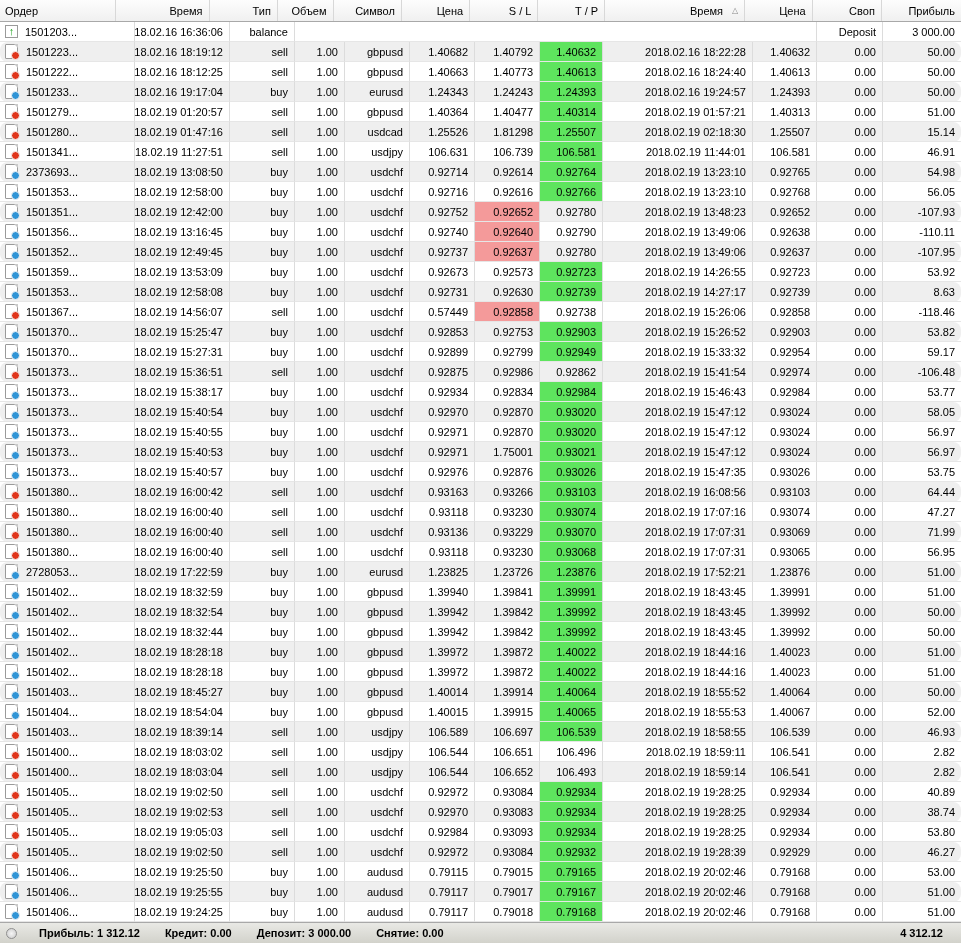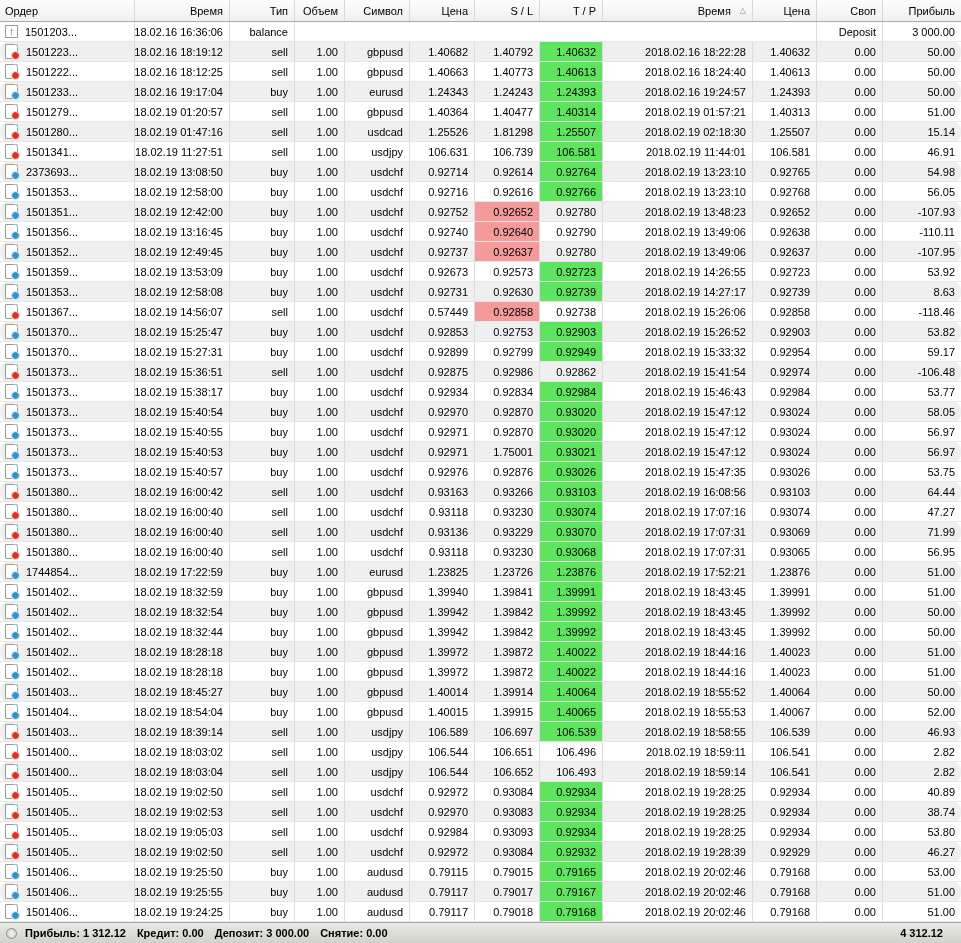--- a/index.html
+++ b/index.html
@@ -7,21 +7,21 @@
        font-family:"Liberation Sans","DejaVu Sans",sans-serif;font-size:11px;color:#000;}
   #app{width:961px;height:943px;display:flex;flex-direction:column;}
 
   
   .c0{width:135px}.c1{width:95px}.c2{width:65px}.c3{width:50px}.c4{width:65px}
   .c5{width:65px}.c6{width:65px}.c7{width:63px}.c8{width:150px}.c9{width:64px}
   .c10{width:66px}.c11{width:78px}.cspan{width:522px}
 
   
   #thead{display:flex;height:22px;flex:0 0 22px;background:linear-gradient(#fdfdfd,#f0f0f0);
-         border-bottom:1px solid #a8a8a8;box-sizing:border-box;}
+         border-bottom:1px solid #a8a8a8;box-sizing:border-box;gap:12px;}
   .hcell{box-sizing:border-box;display:flex;align-items:center;justify-content:flex-end;
          padding:0 6px 0 2px;border-right:1px solid #d8d8d8;white-space:nowrap;overflow:hidden;
          cursor:default;}
   .hcell.left{justify-content:flex-start;padding-left:5px;}
   .hcell:last-child{border-right:none;}
   .sort-tri{font-size:8px;color:#8a8a8a;margin-left:9px;line-height:1;}
 
   
   #tbody{flex:1 1 auto;}
   .row{display:flex;height:20px;box-sizing:border-box;background:#fff;}
@@ -43,21 +43,21 @@
        border:1px solid #f4f4f4;}
   .dot.buy{background:var(--buy-dot,#2f94d6);}
   .dot.sell{background:var(--sell-dot,#e0351b);}
   .bal{width:13px;height:13px;box-sizing:border-box;border:1px solid #9a9a9a;background:#fff;
        margin:0 7px 0 2px;display:flex;align-items:center;justify-content:center;flex:0 0 auto;}
   .bal span{color:var(--balance-arrow,#18a118);font-weight:bold;font-size:11px;line-height:1;}
 
   
   #statusbar{flex:0 0 21px;height:21px;background:linear-gradient(#e9e9e5,#d2d2cb);
        border-top:1px solid #a8a8a8;box-sizing:border-box;display:flex;align-items:center;
-       font-weight:bold;}
+       font-weight:bold;gap:14px;}
   #status-icon{width:9px;height:9px;border-radius:50%;border:1px solid #8f8f8f;
        background:radial-gradient(#f5f5f5,#c9c9c9);margin:0 8px 0 6px;flex:0 0 auto;}
   .status-item{margin-right:11px;white-space:nowrap;}
   #status-total{margin-left:auto;padding-right:18px;white-space:nowrap;}
 </style>
 </head>
 <body>
 
 <div id="app">
   <div id="thead">
@@ -1185,21 +1185,21 @@
         </div>
         <div class="cell c11">
           <span>56.95</span>
         </div>
       </div>
       <div class="row odd">
         <div class="cell c0 left">
           <span class="doc">
             <span class="dot buy"></span>
           </span>
-          <span>1744854...</span>
+          <span>2728053...</span>
         </div>
         <div class="cell c1">
           <span>2018.02.19 17:22:59</span>
         </div>
         <div class="cell c2">
           <span>buy</span>
         </div>
         <div class="cell c3">
           <span>1.00</span>
         </div>

